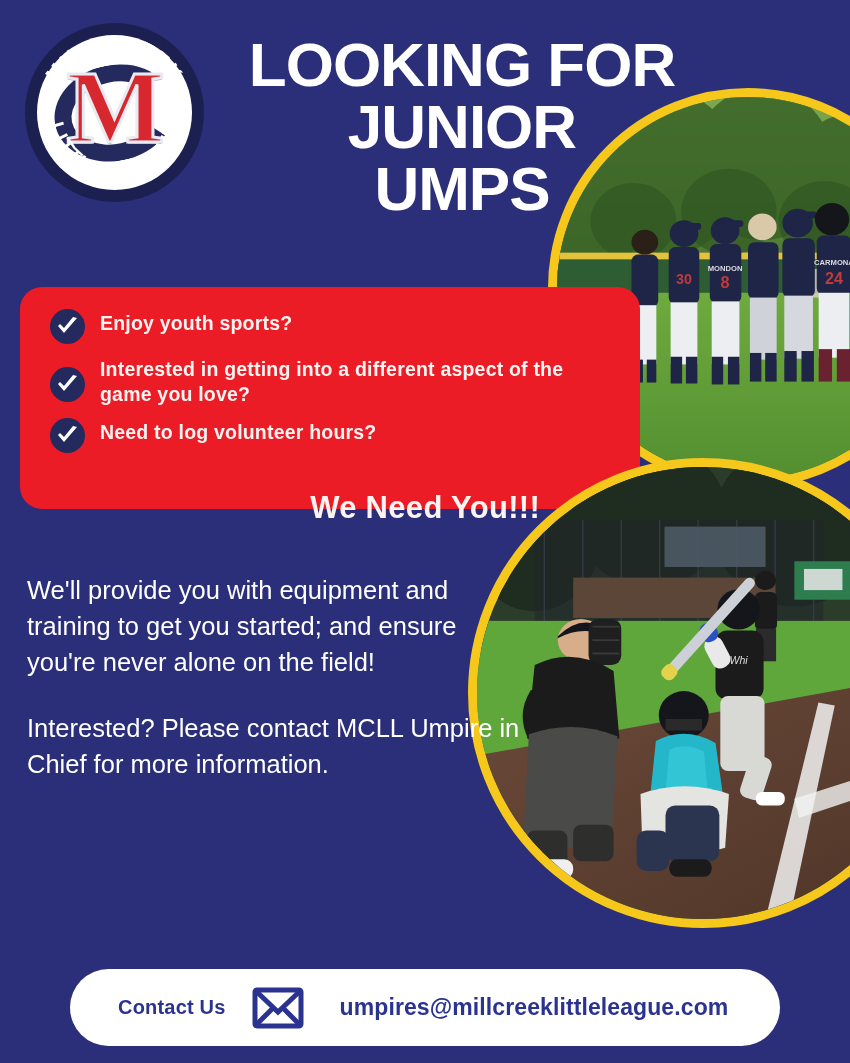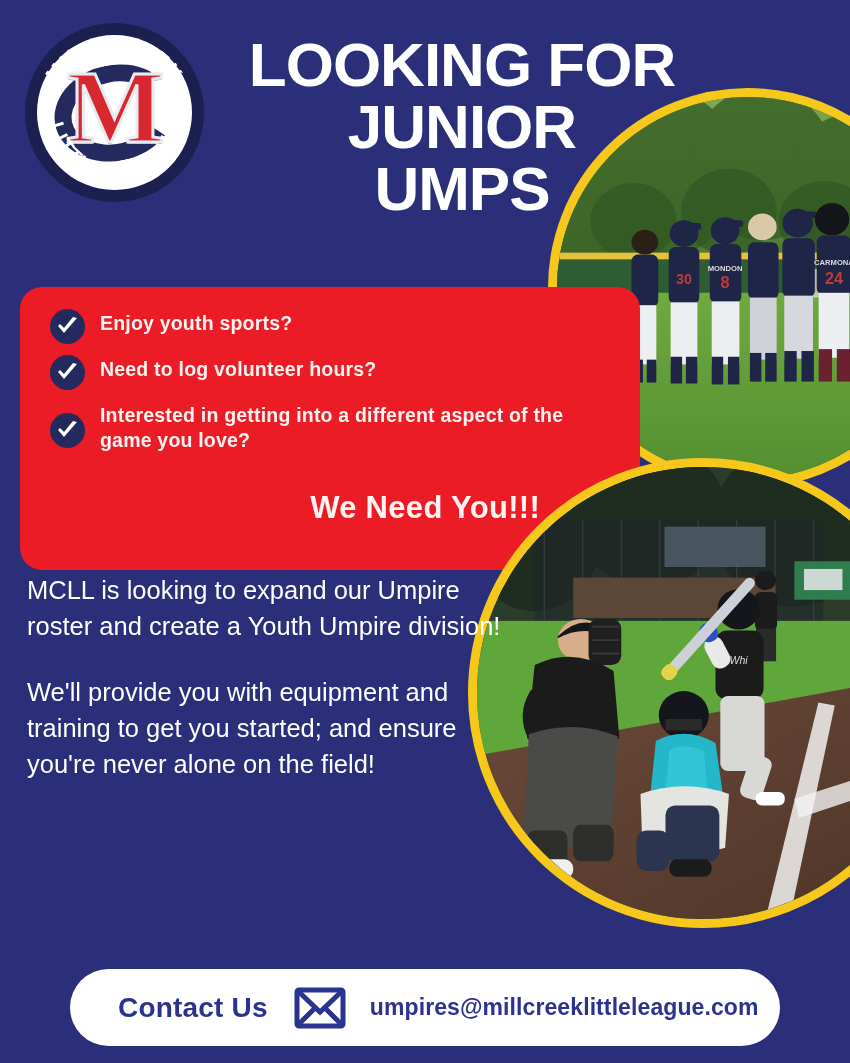--- a/index.html
+++ b/index.html
@@ -30,40 +30,40 @@
   .headline div{white-space:nowrap;}
 
   
   .circle-photo{position:absolute;border-radius:50%;overflow:hidden;box-sizing:border-box;
         border:9px solid #f7c81c;background:#3f6d2a;}
   #circle-top{left:548px;top:88px;width:400px;height:400px;}
   #circle-bottom{left:468px;top:458px;width:470px;height:470px;}
   .circle-photo svg{display:block;width:100%;height:100%;}
 
   
-  .card{position:absolute;left:20px;top:287px;width:620px;height:283px;background:#ec1c26;border-radius:22px;text-decoration:underline;}
+  .card{position:absolute;left:20px;top:287px;width:620px;height:222px;background:#ec1c26;border-radius:22px;text-decoration:underline;}
   .check-list{position:absolute;left:30px;top:20px;width:580px;}
   .check-row{display:flex;align-items:flex-start;margin-bottom:9px;}
   .check-ic{flex:0 0 auto;width:35px;height:35px;border-radius:50%;background:#24295e;position:relative;margin-right:15px;margin-top:2px;}
   .check-ic svg{position:absolute;left:7px;top:8px;}
   .check-tx{color:#fdf3f1;font-size:19.5px;line-height:25px;font-weight:bold;letter-spacing:.2px;padding-top:4px;}
   .need-you{position:absolute;left:0;top:203px;width:520px;text-align:right;
         color:#fdf3f1;font-size:31px;font-weight:bold;letter-spacing:.3px;}
 
   
   .body-copy{position:absolute;left:27px;top:572px;width:500px;color:#ffffff;font-size:25.5px;line-height:36px;}
   .body-copy p{margin:0 0 30px 0;}
   .body-copy p.tight{margin-bottom:26px;}
 
   
   .contact{position:absolute;left:70px;top:969px;width:710px;height:77px;background:#ffffff;border-radius:40px;
         display:flex;align-items:center;}
-  .contact-label{margin-left:48px;color:#2b3390;font-weight:bold;font-size:28px;letter-spacing:.2px;}
+  .contact-label{margin-left:48px;color:#2b3390;font-weight:bold;font-size:20px;letter-spacing:.2px;}
   .mail-icon{margin-left:26px;display:flex;align-items:center;}
-  .contact-email{margin-left:24px;color:#2b3390;font-weight:bold;font-size:23px;letter-spacing:.1px;}
+  .contact-email{margin-left:36px;color:#2b3390;font-weight:bold;font-size:23px;letter-spacing:.1px;}
 </style>
 </head>
 <body>
 
 <div id="poster">
 
   <div class="logo">
     <div class="ring"></div>
     <div class="inner"></div>
     <div class="cshape"></div>
@@ -183,35 +183,35 @@
         <span class="check-ic">
           <svg width="21" height="19" viewBox="0 0 21 19">
               <path d="M1 9 L7 16 L20 1 L16 0 L7 11 L3 7 Z" fill="#ffffff"></path>
             </svg>
         </span>
         <span class="check-tx">Enjoy youth sports?</span>
       </div>
 
 
       <div class="check-row">
+        <span class="check-ic" style="margin-top:14px;">
+          <svg width="21" height="19" viewBox="0 0 21 19">
+              <path d="M1 9 L7 16 L20 1 L16 0 L7 11 L3 7 Z" fill="#ffffff"></path>
+            </svg>
+        </span>
+        <span class="check-tx" style="max-width:500px;">Interested in getting into a different aspect of the game you love?</span>
+      </div>
+
+      <div class="check-row">
         <span class="check-ic">
           <svg width="21" height="19" viewBox="0 0 21 19">
               <path d="M1 9 L7 16 L20 1 L16 0 L7 11 L3 7 Z" fill="#ffffff"></path>
             </svg>
         </span>
         <span class="check-tx">Need to log volunteer hours?</span>
-      </div>
-
-      <div class="check-row">
-        <span class="check-ic" style="margin-top:14px;">
-          <svg width="21" height="19" viewBox="0 0 21 19">
-              <path d="M1 9 L7 16 L20 1 L16 0 L7 11 L3 7 Z" fill="#ffffff"></path>
-            </svg>
-        </span>
-        <span class="check-tx" style="max-width:500px;">Interested in getting into a different aspect of the game you love?</span>
       </div>
 
     </div>
     <div class="need-you">We Need You!!!</div>
   </div>
 
   <div class="circle-photo" id="circle-bottom">
     <svg viewBox="0 0 470 470" preserveAspectRatio="xMidYMid slice">
       <defs>
         <linearGradient id="dirtB" x1="0" y1="0" x2="1" y2="1">
@@ -301,22 +301,22 @@
         <circle cx="86" cy="292" r="16" fill="#d8ae8a"></circle>
         <path d="M54 278 q46 -16 92 2 l-6 108 q-44 16 -92 0 z" fill="#4a4a48"></path>
         <rect x="52" y="378" width="42" height="38" rx="8" fill="#2e2e2c"></rect>
         <rect x="100" y="372" width="42" height="38" rx="8" fill="#2e2e2c"></rect>
         <rect x="46" y="408" width="54" height="20" rx="9" fill="#efefef"></rect>
       </g>
     </svg>
   </div>
 
   <div class="body-copy">
-    <p>MCLL is looking to expand our Umpire roster and create a Youth Umpire division!</p>
     <p>We'll provide you with equipment and training to get you started; and ensure you're never alone on the field!</p>
+    <p class="tight">Interested? Please contact MCLL Umpire in Chief for more information.</p>
   </div>
 
   <div class="contact">
     <span class="contact-label">Contact Us</span>
     <span class="mail-icon">
       <svg width="52" height="42" viewBox="0 0 52 42">
         <rect x="3" y="3" width="46" height="36" rx="2" fill="none" stroke="#2b3390" stroke-width="5"></rect>
         <path d="M5 5 L26 25 L47 5" fill="none" stroke="#2b3390" stroke-width="5" stroke-linecap="round"></path>
         <path d="M5 37 L19 23" fill="none" stroke="#2b3390" stroke-width="5" stroke-linecap="round"></path>
         <path d="M47 37 L33 23" fill="none" stroke="#2b3390" stroke-width="5" stroke-linecap="round"></path>

